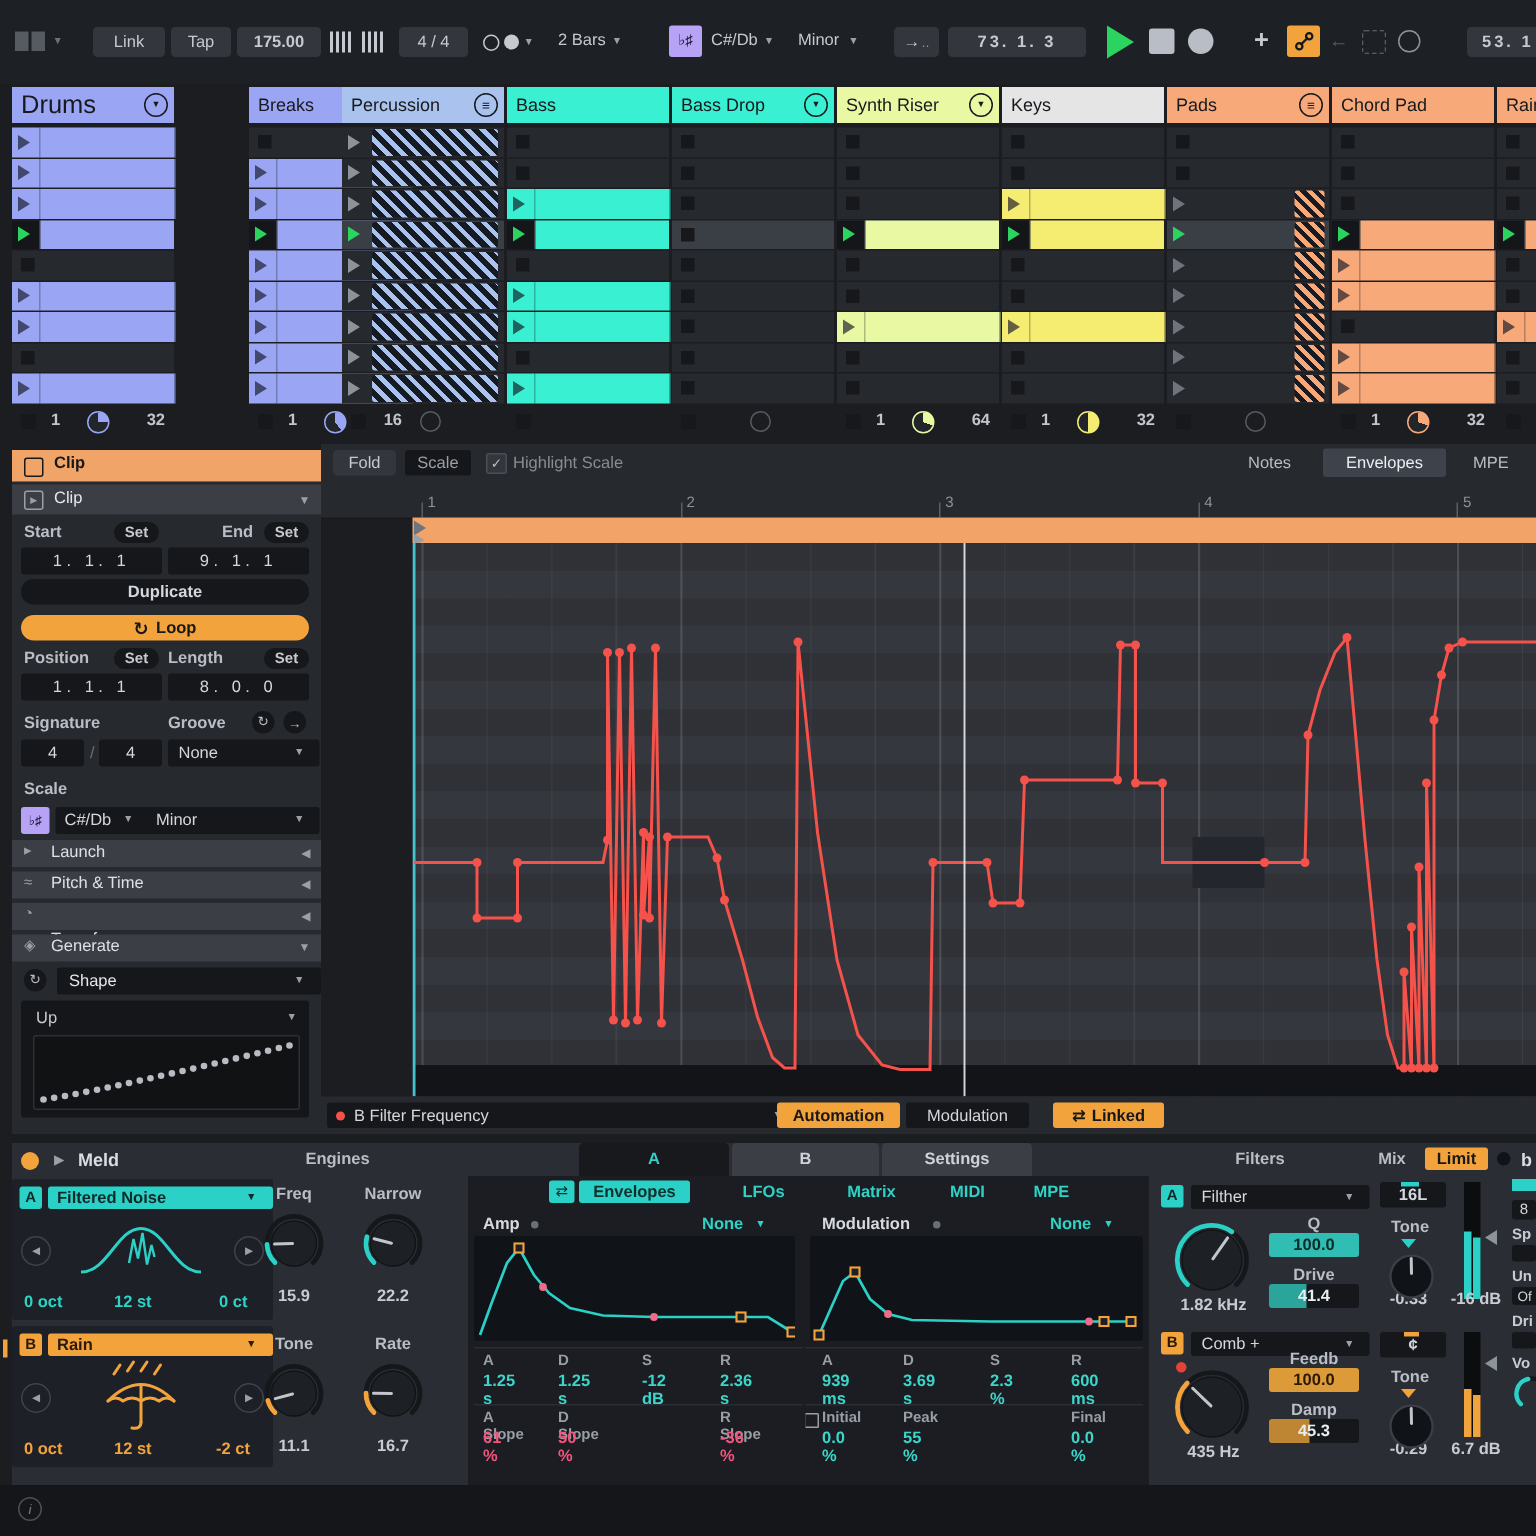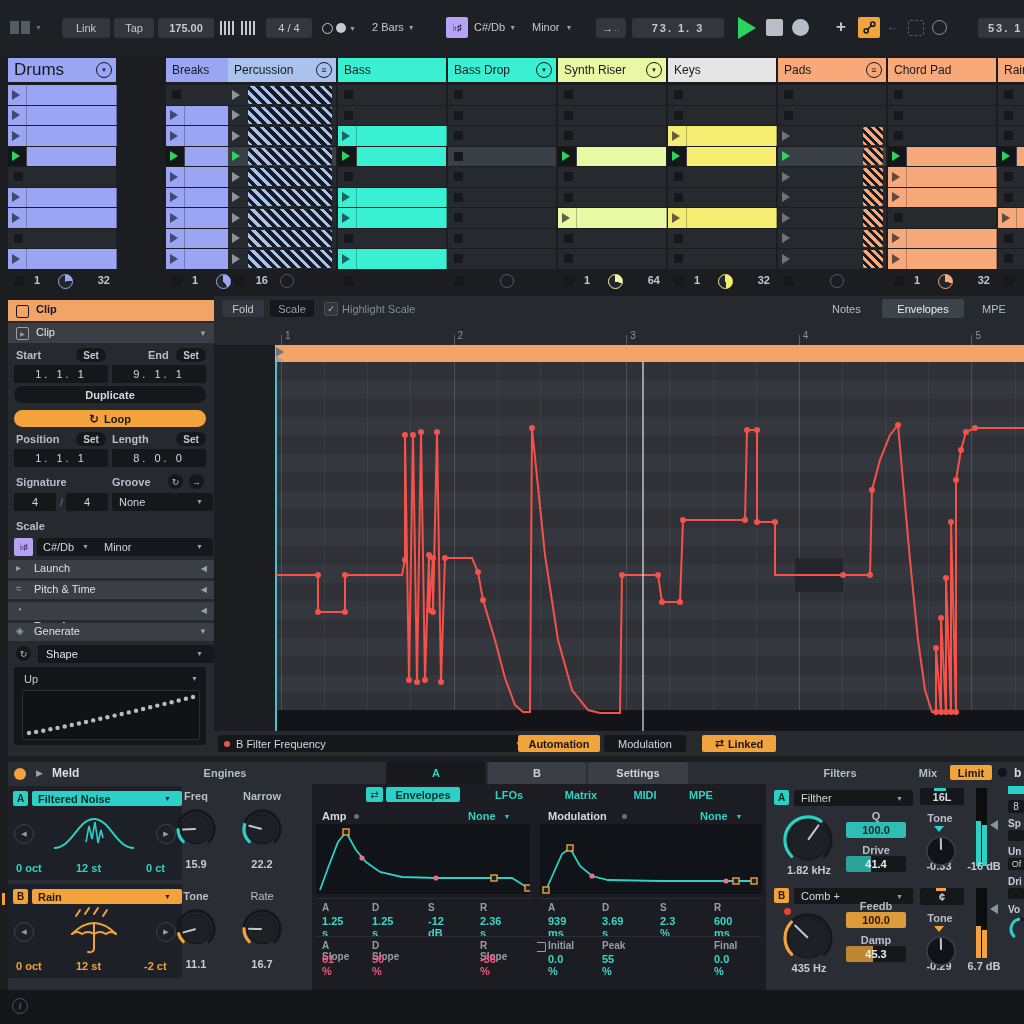--- a/index.html
+++ b/index.html
@@ -945,21 +945,21 @@
   </svg></div>
     <div style="position: absolute; left: 232px; top: 858px; width: 60px; text-align: center; font-weight: bold; color: rgb(200, 204, 210);">22.2</div>
     <div style="position: absolute; left: 166px; top: 890px; width: 60px; text-align: center; font-weight: bold; color: rgb(185, 190, 198);">Tone</div>
     <div style="position: absolute; left: 175px; top: 908px; width: 42px; height: 42px;"><svg width="42" height="42" viewBox="0 0 42 42">
     <circle cx="21" cy="21" r="15" fill="#1d2126" stroke="#121418"></circle>
     <path d="M8.3 33.7 A18 18 0 1 1 33.7 33.7" stroke="#15171b" stroke-width="3.2" fill="none" stroke-linecap="round"></path>
     <path d="M8.3 33.7 A18 18 0 0 1 3.6 25.7" stroke="#f2a33c" stroke-width="3.2" fill="none" stroke-linecap="round"></path>
     <line x1="20.0" y1="21.3" x2="8.5" y2="24.4" stroke="#c2c6cc" stroke-width="2" stroke-linecap="round"></line>
   </svg></div>
     <div style="position: absolute; left: 166px; top: 958px; width: 60px; text-align: center; font-weight: bold; color: rgb(200, 204, 210);">11.1</div>
-    <div style="position: absolute; left: 232px; top: 890px; width: 60px; text-align: center; font-weight: normal; color: rgb(185, 190, 198);">Rate</div>
+    <div style="position: absolute; left: 232px; top: 890px; width: 60px; text-align: center; font-weight: bold; color: rgb(185, 190, 198);">Rate</div>
     <div style="position: absolute; left: 241px; top: 908px; width: 42px; height: 42px;"><svg width="42" height="42" viewBox="0 0 42 42">
     <circle cx="21" cy="21" r="15" fill="#1d2126" stroke="#121418"></circle>
     <path d="M8.3 33.7 A18 18 0 1 1 33.7 33.7" stroke="#15171b" stroke-width="3.2" fill="none" stroke-linecap="round"></path>
     <path d="M8.3 33.7 A18 18 0 0 1 3.0 20.7" stroke="#f2a33c" stroke-width="3.2" fill="none" stroke-linecap="round"></path>
     <line x1="20.0" y1="21.0" x2="8.0" y2="20.8" stroke="#c2c6cc" stroke-width="2" stroke-linecap="round"></line>
   </svg></div>
     <div style="position: absolute; left: 232px; top: 958px; width: 60px; text-align: center; font-weight: bold; color: rgb(200, 204, 210);">16.7</div>
     <div style="position: absolute; left: 782px; top: 814px; width: 52px; height: 52px;"><svg width="52" height="52" viewBox="0 0 52 52">
     <circle cx="26" cy="26" r="20" fill="#1d2126" stroke="#121418"></circle>
     <path d="M9.7 42.3 A23 23 0 1 1 42.3 42.3" stroke="#15171b" stroke-width="3.2" fill="none" stroke-linecap="round"></path>

